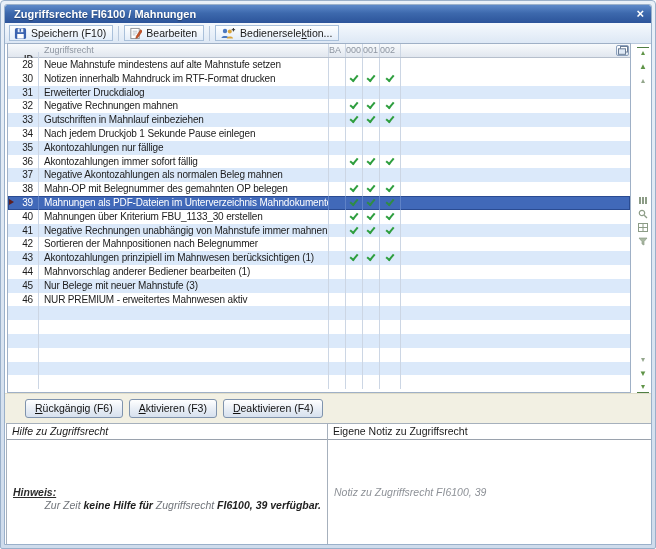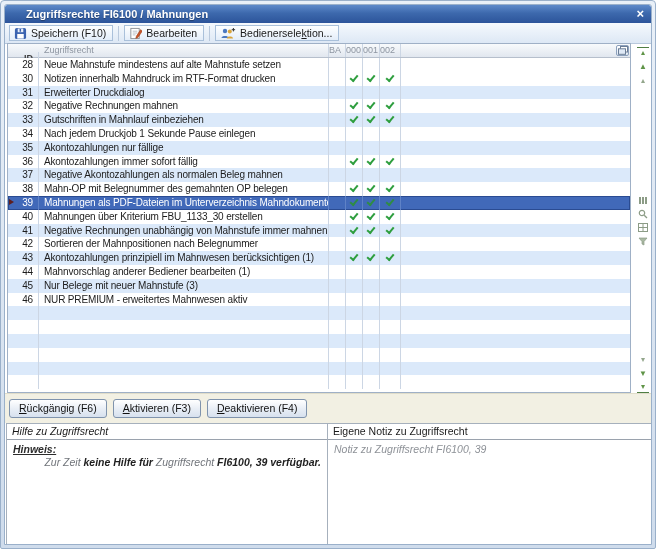--- a/index.html
+++ b/index.html
@@ -6,21 +6,21 @@
   .win{position:relative;width:656px;height:549px;box-sizing:border-box;
        border:1px solid var(--frame,#9ab0ca);border-radius:4px 4px 2px 2px;
        background:linear-gradient(#e9f0f8,#cfdcec);padding:3px;}
   .inner{position:absolute;left:3px;top:3px;right:3px;bottom:3px;
          border:1px solid var(--frame,#9ab0ca);border-radius:3px 3px 0 0;background:#fff;overflow:hidden;}
 
   
   .titlebar{position:absolute;left:0;top:0;right:0;height:18px;
     background:linear-gradient(var(--titlebar_top,#5e8aca),#3d69ad 45%,var(--titlebar_bottom,#2c549a));
     border-radius:2px 2px 0 0;color:#fff;display:flex;align-items:center;}
-  .titlebar .title{font-size:11px;font-weight:bold;padding-left:21px;text-shadow:0 1px 1px rgba(0,0,0,.35);}
+  .titlebar .title{font-size:11px;font-weight:bold;padding-left:9px;text-shadow:0 1px 1px rgba(0,0,0,.35);}
   .titlebar .close{position:absolute;right:7px;top:1px;font-size:13px;font-weight:bold;cursor:default;line-height:16px;}
 
   
   .toolbar{position:absolute;left:0;top:18px;right:0;height:21px;
     background:linear-gradient(#f5f9fd,#dde8f5);border-bottom:1px solid #b9c9dd;
     display:flex;align-items:center;padding-left:4px;box-sizing:border-box;}
   .tbtn{display:inline-flex;align-items:center;gap:4px;font-family:inherit;font-size:10.5px;color:#1a1a1a;
     border:1px solid #a9c0da;border-radius:0;padding:1px 6px 1px 4px;height:16px;
     background:linear-gradient(#feffff,#e3edf9);}
   .tsep{width:1px;height:15px;background:#b9c9dd;margin:0 5px;}
@@ -60,33 +60,33 @@
   .nico{position:absolute;left:2px;width:12px;height:11px;text-align:center;font-size:8px;line-height:11px;
         color:#5f9447;cursor:default;}
   .nico.gray{color:#93a68c;}
   .nico.bar-top{border-top:1px solid #4f7e43;line-height:9px;}
   .nico.bar-bot{border-bottom:1px solid #4f7e43;line-height:12px;}
   .colbars{display:inline-flex;gap:1.5px;align-items:center;height:11px;}
   .colbars i{display:block;width:1.5px;height:7px;background:#8c9c86;}
 
   
   .actionbar{position:absolute;left:0;top:388px;right:0;height:30px;background:var(--beige,#f2f0e3);
-     border-top:1px solid #e0ddca;display:flex;align-items:center;gap:6px;padding-left:4px;box-sizing:border-box;}
+     border-top:1px solid #e0ddca;display:flex;align-items:center;gap:6px;padding-left:20px;box-sizing:border-box;}
   .abtn{font-family:inherit;font-size:10.5px;color:#111;border:1px solid #7f93ad;border-radius:3px;
      padding:2px 9px 3px;background:linear-gradient(#ffffff,#e7edf5 55%,#d7e1ee);}
 
   
   .panels{position:absolute;left:1px;top:418px;width:644px;height:121px;border:1px solid #a6b0bc;
       background:#fff;display:flex;}
   .panel{height:100%;box-sizing:border-box;}
   .panel.left{width:321px;border-right:1px solid #a6b0bc;font-style:italic;}
   .panel.right{flex:1;}
   .phead{height:15px;line-height:15px;font-size:10.5px;color:#1a1a1a;padding:0 5px;
      border-bottom:1px solid #9aa2ad;background:#fff;}
-  .pbody{padding:3px 6px;font-size:10.5px;}
+  .pbody{padding:3px 6px;font-size:10.5px;margin-top:43px;}
   .hint-head{font-weight:bold;text-decoration:underline;color:#2b2b2b;}
   .hint-line{margin-top:1px;color:#70747a;text-align:right;}
   .hint-line .b{font-weight:bold;color:#1f1f1f;}
   .note-text{font-style:italic;color:#8d9197;}
 </style>
 </head>
 <body>
 
 <div class="win">
   <div class="inner">

